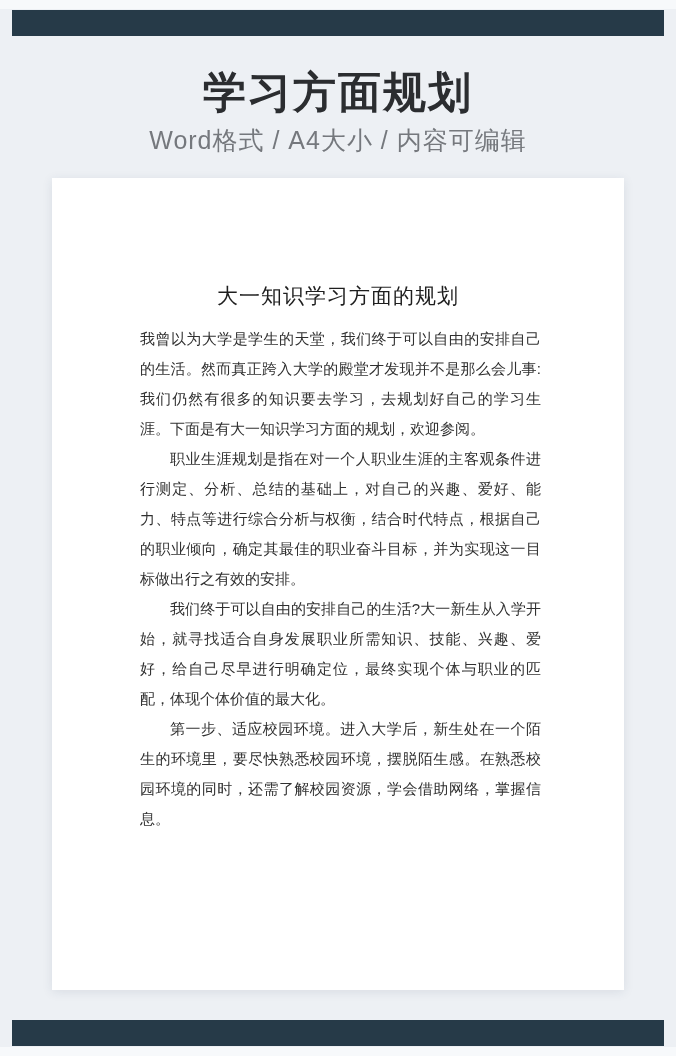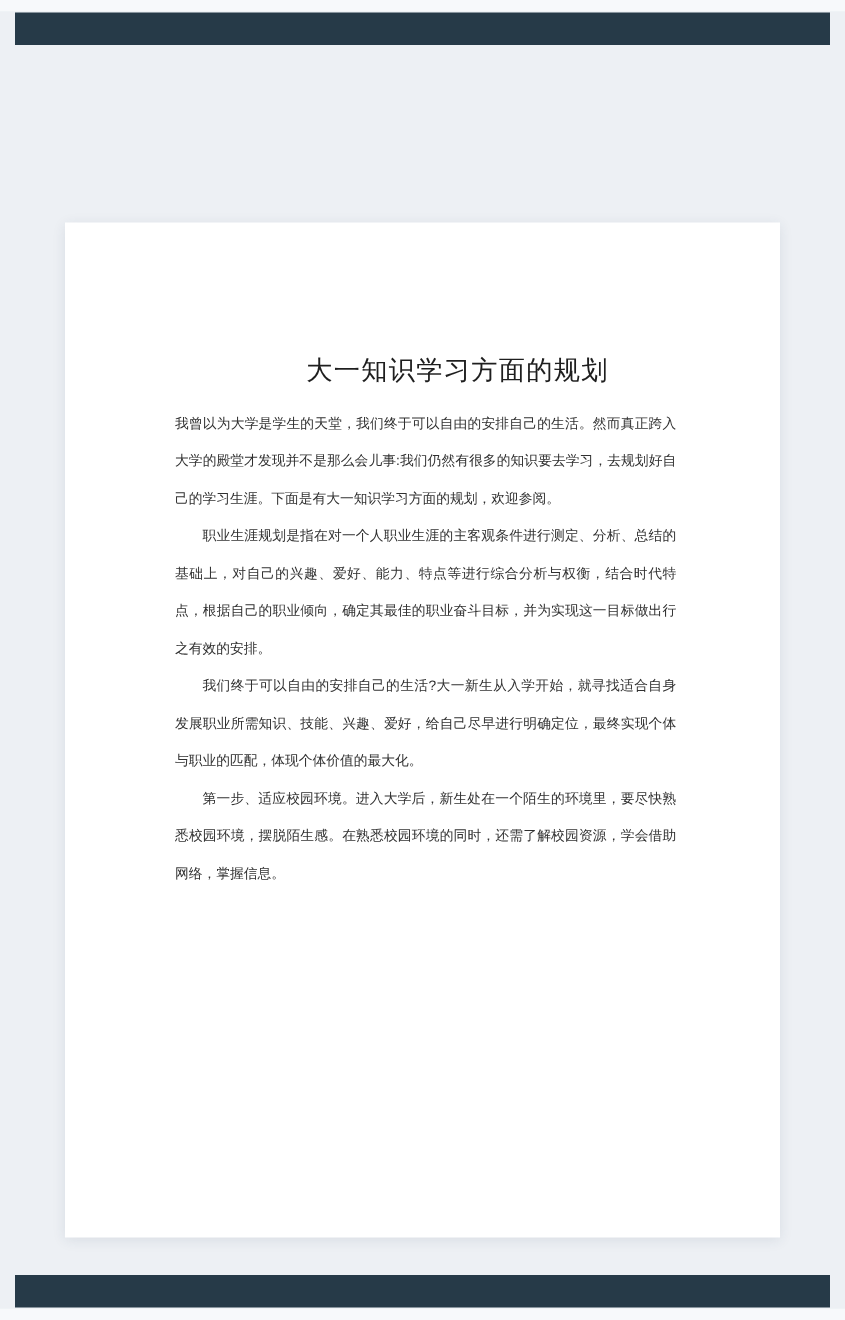--- a/index.html
+++ b/index.html
@@ -57,49 +57,52 @@
     position: absolute;
     top: 104px; left: 0;
     width: 100%;
     margin: 0;
     text-align: center;
     font-family: "Liberation Serif", serif;
     font-weight: 400;
     font-size: 21px;
     letter-spacing: 1px;
     color: #1e1e1e;
-    padding-left: 28px;
   }
   .doc-body {
     position: absolute;
     top: 146px;
     left: 88px;
     width: 401px;
     color: #303030;
   }
   .doc-body p {
     margin: 0;
-    font-size: 11px;
+    font-size: 15px;
     line-height: 30px;
     text-align: justify;
     letter-spacing: 0;
   }
   .doc-body p.indent { text-indent: 2em; }
 </style>
 </head>
 <body>
 
 <div class="canvas">
 
   <div class="edge-strip top"></div>
   <div class="edge-strip bottom"></div>
 
   <div class="accent-bar top"></div>
   <div class="accent-bar bottom"></div>
 
+  <div class="header">
+    <h1 class="page-title">学习方面规划</h1>
+    <div class="page-subtitle">Word格式 / A4大小 / 内容可编辑</div>
+  </div>
 
   <div class="sheet">
     <h2 class="doc-title">大一知识学习方面的规划</h2>
     <div class="doc-body">
       <p>我曾以为大学是学生的天堂，我们终于可以自由的安排自己的生活。然而真正跨入大学的殿堂才发现并不是那么会儿事:我们仍然有很多的知识要去学习，去规划好自己的学习生涯。下面是有大一知识学习方面的规划，欢迎参阅。</p>
       <p class="indent">职业生涯规划是指在对一个人职业生涯的主客观条件进行测定、分析、总结的基础上，对自己的兴趣、爱好、能力、特点等进行综合分析与权衡，结合时代特点，根据自己的职业倾向，确定其最佳的职业奋斗目标，并为实现这一目标做出行之有效的安排。</p>
       <p class="indent">我们终于可以自由的安排自己的生活?大一新生从入学开始，就寻找适合自身发展职业所需知识、技能、兴趣、爱好，给自己尽早进行明确定位，最终实现个体与职业的匹配，体现个体价值的最大化。</p>
       <p class="indent">第一步、适应校园环境。进入大学后，新生处在一个陌生的环境里，要尽快熟悉校园环境，摆脱陌生感。在熟悉校园环境的同时，还需了解校园资源，学会借助网络，掌握信息。</p>
     </div>
   </div>

